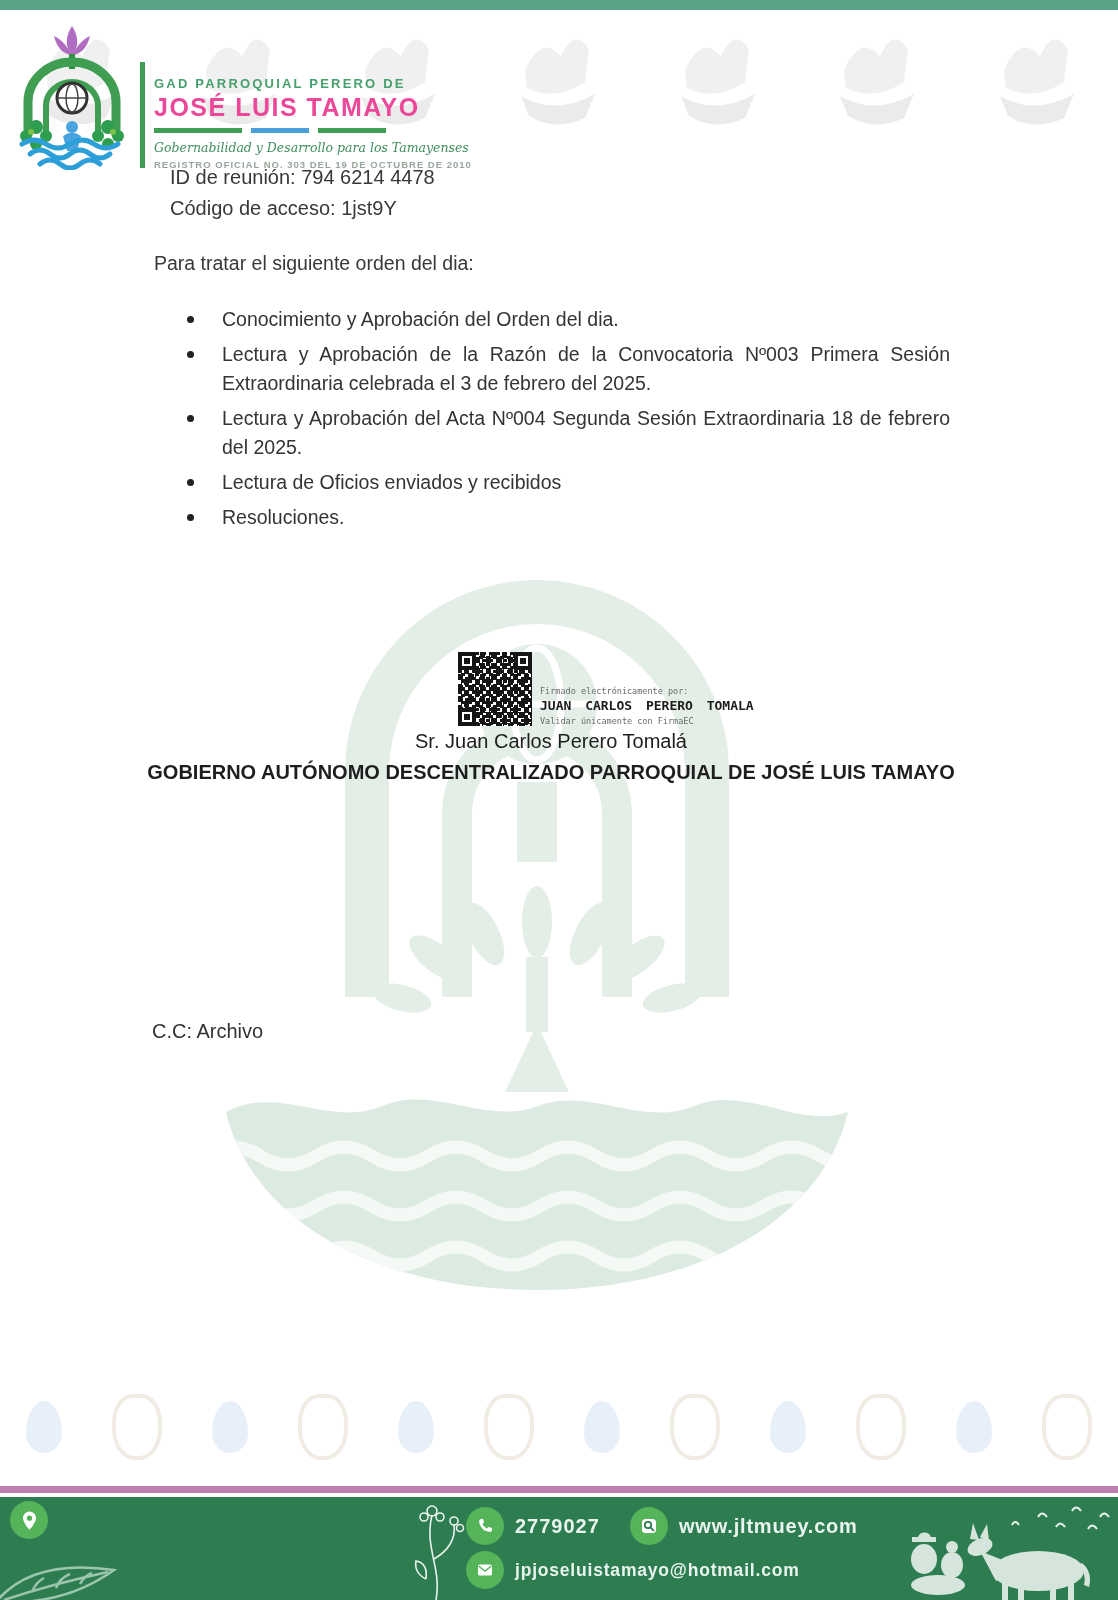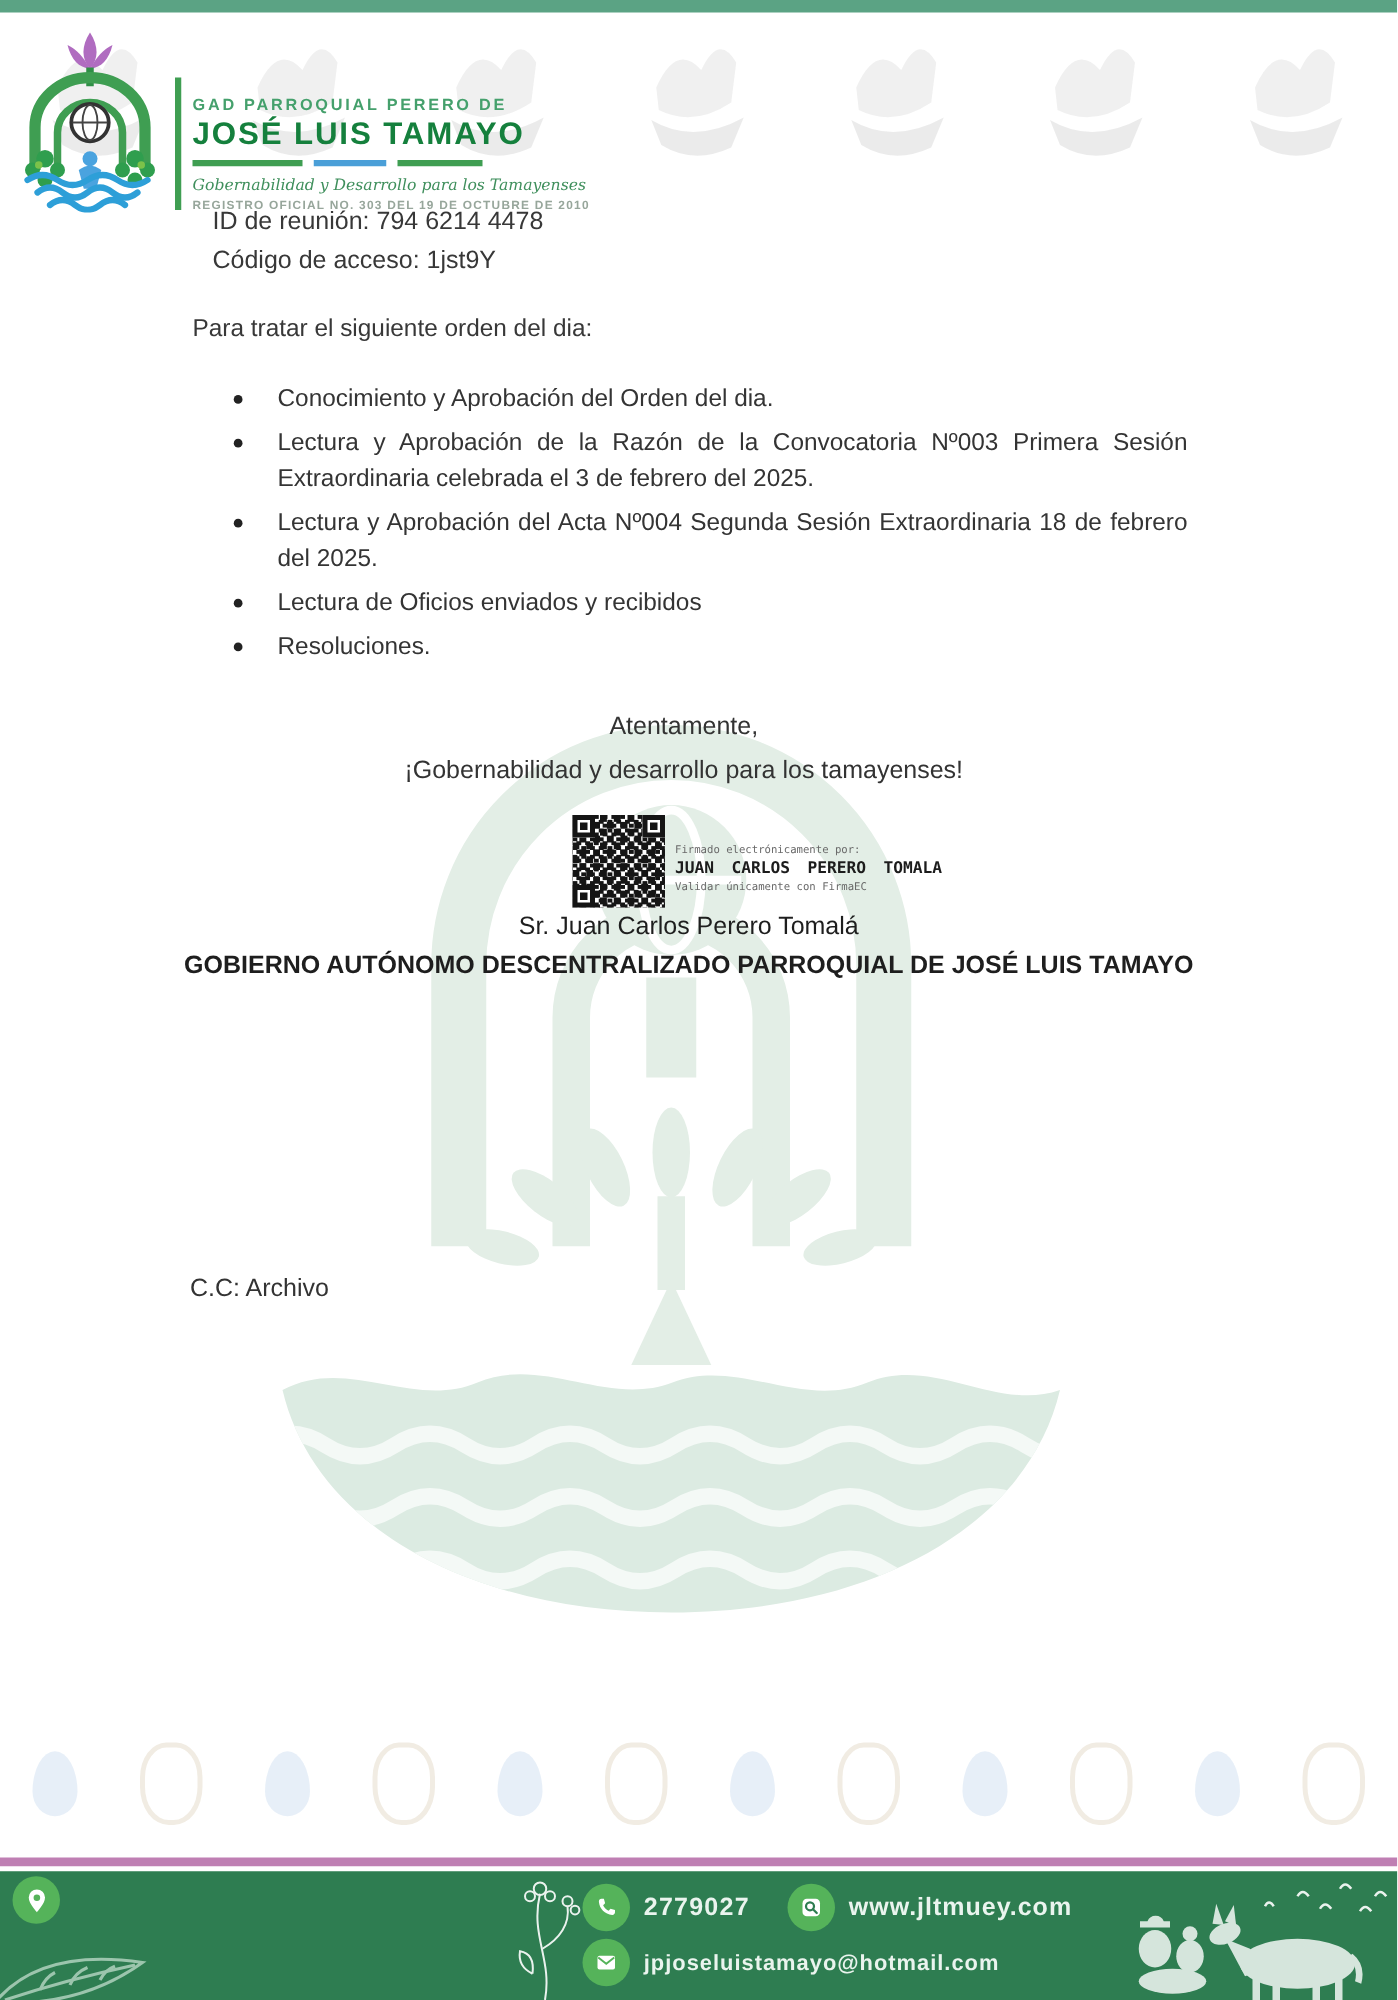--- a/index.html
+++ b/index.html
@@ -19,21 +19,21 @@
   .band .drop{width:36px;height:52px;background:#dfe9f6;opacity:.75;
               border-radius:50% 50% 50% 50%/62% 62% 38% 38%;}
   .band .crest{width:50px;height:66px;border:4px solid #ece5da;opacity:.75;box-sizing:border-box;
                border-radius:42% 42% 46% 46%;}
 
   
   .logo-svg{position:absolute;left:6px;top:24px;z-index:2;}
   .logo-divider{position:absolute;left:140px;top:62px;width:5px;height:106px;background:#3f9e52;z-index:2;}
   .title-block{position:absolute;left:154px;top:76px;z-index:2;}
   .org-prefix{font-size:13px;letter-spacing:2.2px;color:#45a06c;font-weight:bold;margin-bottom:2px;}
-  .org-name{font-size:25px;letter-spacing:1.5px;color:#15803d;font-weight:bold;}
+  .org-name{font-size:25px;letter-spacing:1.5px;color:#ec4899;font-weight:bold;}
   .brand-underline{display:flex;gap:9px;margin-top:6px;}
   .brand-underline span{height:5px;display:block;}
   .seg-g1{width:88px;background:#3f9e52;}
   .seg-b{width:58px;background:#4A9FD8;}
   .seg-g2{width:68px;background:#3f9e52;}
   .slogan{margin-top:7px;font-family:"DejaVu Serif",serif;font-style:italic;font-size:12.5px;color:#3f8f5c;}
   .registry{margin-top:4px;font-size:9.5px;letter-spacing:1px;color:#97a69b;font-weight:bold;}
 
   
   .doc{position:absolute;left:0;top:0;width:100%;height:100%;z-index:1;}
@@ -41,21 +41,21 @@
   .intro{position:absolute;left:154px;top:252px;font-size:19.5px;color:#383838;}
   ul.agenda{position:absolute;left:184px;top:305px;width:766px;margin:0;padding:0;list-style:none;}
   ul.agenda li{position:relative;padding-left:38px;font-size:19.5px;line-height:29px;color:#343434;
                text-align:justify;text-align-last:left;margin-bottom:6px;}
   ul.agenda li::before{content:"";position:absolute;left:3px;top:11px;width:7px;height:7px;
                        border-radius:50%;background:#222;}
 
   .closing{position:absolute;left:0;top:570px;width:1094px;text-align:center;font-size:20px;color:#333;}
   .motto{margin-top:12px;}
 
-  .stamp-row{position:absolute;left:458px;top:652px;display:flex;gap:8px;align-items:center;}
+  .stamp-row{position:absolute;left:458px;top:652px;display:flex;gap:8px;align-items:flex-end;}
   .qr{position:relative;width:74px;height:74px;flex:0 0 auto;
       background:
         conic-gradient(from 90deg,#151515 25%,transparent 0 50%,#151515 0 75%,transparent 0) 0 0/11px 11px,
         conic-gradient(#151515 25%,#fff 0 50%,#151515 0 75%,#fff 0) 0 0/7px 7px;}
   .qr .finder{position:absolute;width:18px;height:18px;background:#fff;border:4px solid #151515;box-sizing:border-box;}
   .qr .finder::after{content:"";position:absolute;inset:2px;background:#151515;}
   .qr .f-tl{left:0;top:0}.qr .f-tr{right:0;top:0}.qr .f-bl{left:0;bottom:0}
   .stamp-text{width:240px;font-family:"DejaVu Sans Mono",monospace;padding-top:12px;}
   .stamp-small{font-size:8.5px;color:#6a6a6a;line-height:10px;}
   .stamp-name{font-size:13px;font-weight:bold;color:#1c1c1c;line-height:16px;word-spacing:6px;margin:2px 0;width:218px;}
@@ -247,24 +247,20 @@
 
         <li><span>Lectura y Aprobación de la Razón de la Convocatoria Nº003 Primera Sesión Extraordinaria celebrada el 3 de febrero del 2025.</span></li>
 
         <li><span>Lectura y Aprobación del Acta Nº004 Segunda Sesión Extraordinaria 18 de febrero del 2025.</span></li>
 
         <li><span>Lectura de Oficios enviados y recibidos</span></li>
 
         <li><span>Resoluciones.</span></li>
       </ul>
 
-    <div class="closing">
-      <div>Atentamente,</div>
-      <div class="motto">¡Gobernabilidad y desarrollo para los tamayenses!</div>
-    </div>
 
     <div class="stamp-row">
       <div class="qr">
         <span class="finder f-tl"></span>
         <span class="finder f-tr"></span>
         <span class="finder f-bl"></span>
       </div>
       <div class="stamp-text">
         <div class="stamp-small">Firmado electrónicamente por:</div>
         <div class="stamp-name">JUAN CARLOS PERERO TOMALA</div>

